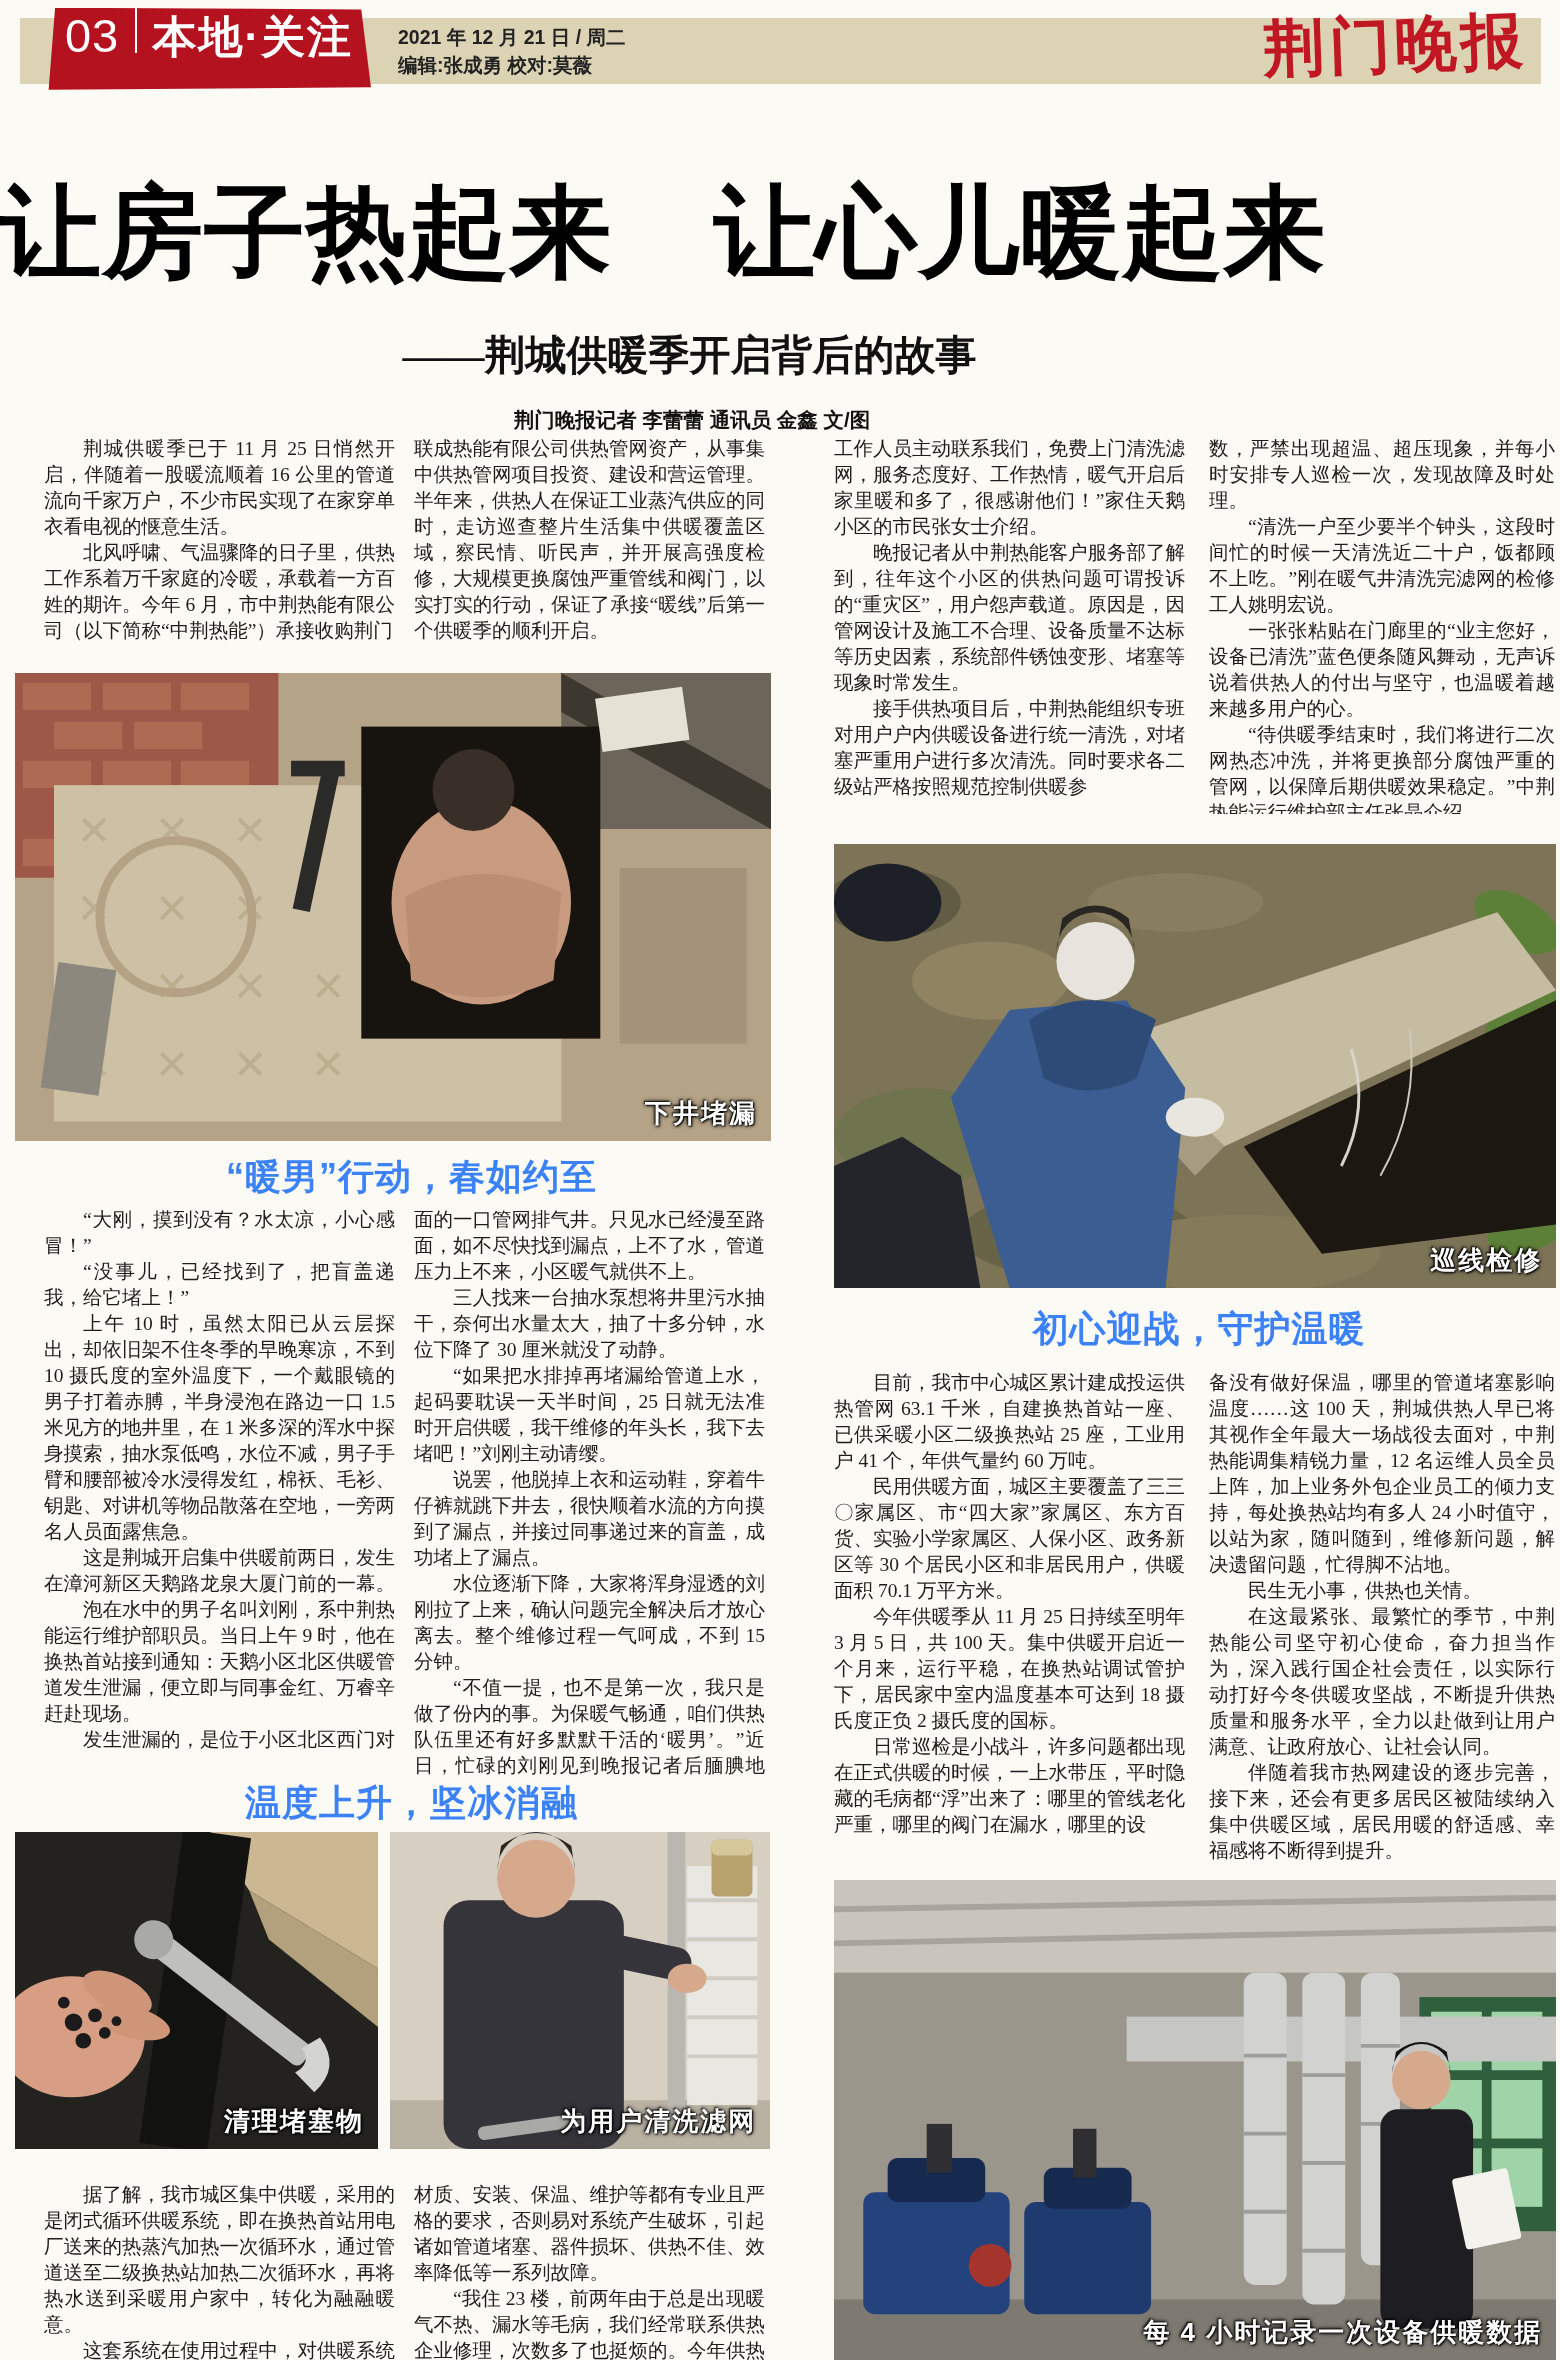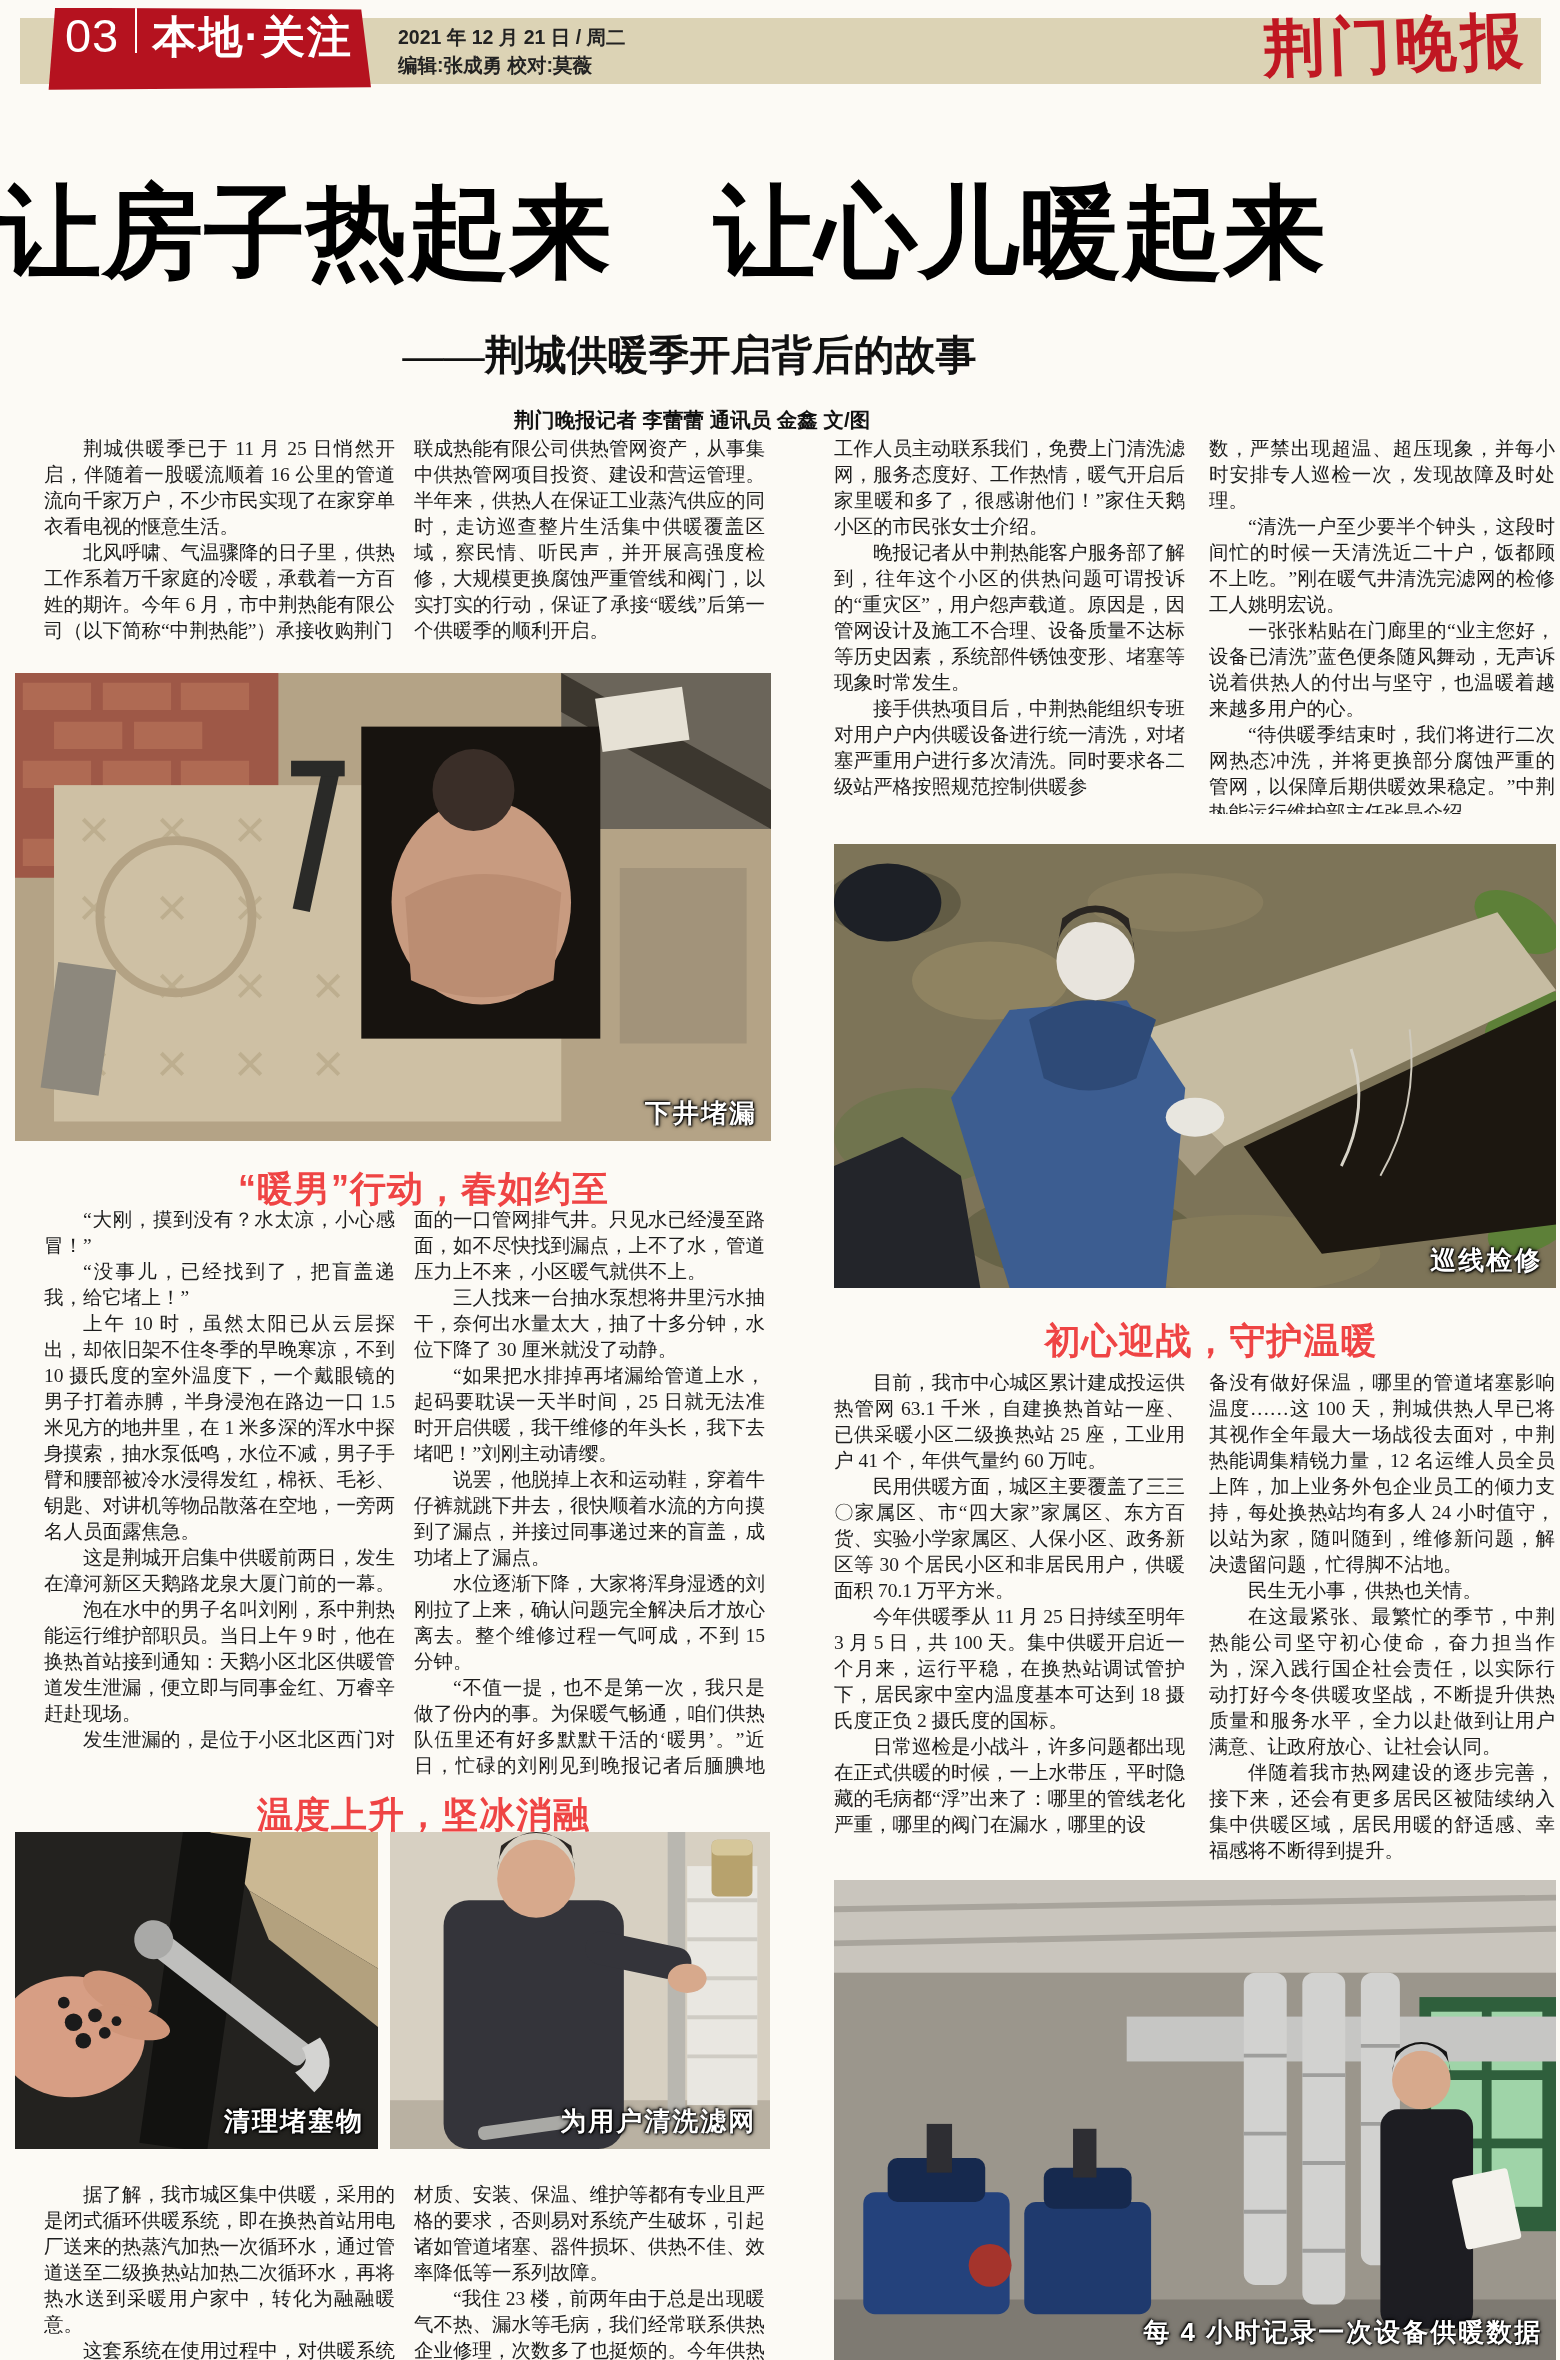--- a/index.html
+++ b/index.html
@@ -46,21 +46,21 @@
   #intro2{left:414px;top:436px;height:246px;}
   #intro3{left:834px;top:436px;height:402px;}
   #intro4{left:1209px;top:436px;width:346px;height:378px;}
   #s1c1{left:44px;top:1207px;height:573px;}
   #s1c2{left:414px;top:1207px;height:573px;}
   #s2c1{left:44px;top:2182px;height:178px;}
   #s2c2{left:414px;top:2182px;height:178px;}
   #s3c1{left:834px;top:1370px;height:507px;}
   #s3c2{left:1209px;top:1370px;width:346px;height:507px;}
 
-  .section-heading{position:absolute;margin:16px;text-align:center;font-size:36px;font-weight:700;color:#ef4444;
+  .section-heading{position:absolute;margin:4px;text-align:center;font-size:36px;font-weight:700;color:#3b82f6;
                    font-family:"Liberation Sans","DejaVu Sans",sans-serif;letter-spacing:1px;}
   #h1{left:44px;top:1149px;width:727px;}
   #h2{left:44px;top:1775px;width:727px;text-align:center;}
   #h3{left:834px;top:1301px;width:722px;}
 
   
   .photo{position:absolute;overflow:hidden;background:#ef4444;}
   .photo svg{display:block;width:100%;height:100%;}
   .photo .caption{position:absolute;right:13.7px;bottom:9.8px;color:#fff;font-size:26px;font-weight:700;
                   font-family:"Liberation Sans","DejaVu Sans",sans-serif;letter-spacing:2px;

